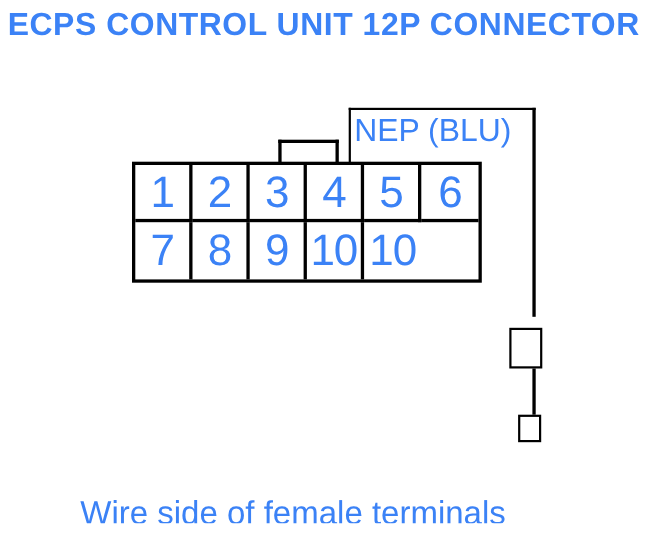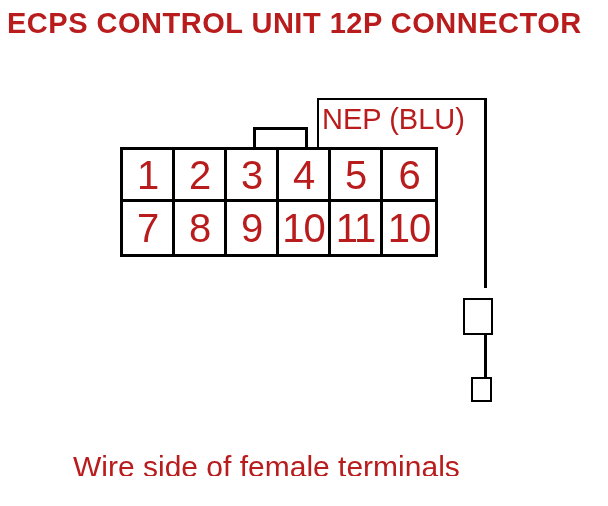--- a/index.html
+++ b/index.html
@@ -6,21 +6,21 @@
     margin: 0;
     padding: 0;
     background: #ffffff;
   }
   .canvas {
     position: relative;
     width: 608px;
     height: 476px;
     background: #ffffff;
     font-family: "Liberation Sans", sans-serif;
-    color: #b91c1c;
+    color: #3b82f6;
     overflow: hidden;
   }
   .title {
     position: absolute;
     left: 7px;
     top: 7px;
     font-size: 29px;
     font-weight: bold;
     letter-spacing: 0.5px;
     white-space: nowrap;
@@ -149,21 +149,20 @@
     <div class="pin-cell">1</div>
     <div class="pin-cell">2</div>
     <div class="pin-cell">3</div>
     <div class="pin-cell">4</div>
     <div class="pin-cell">5</div>
     <div class="pin-cell col6">6</div>
     <div class="pin-cell row2">7</div>
     <div class="pin-cell row2">8</div>
     <div class="pin-cell row2">9</div>
     <div class="pin-cell row2">10</div>
-    <div class="pin-cell row2">11</div>
     <div class="pin-cell row2 col6">10</div>
   </div>
 
   <div class="terminal-large"></div>
   <div class="wire-mid"></div>
   <div class="terminal-small"></div>
 
   <div class="caption">Wire side of female terminals</div>
 
 </div>

